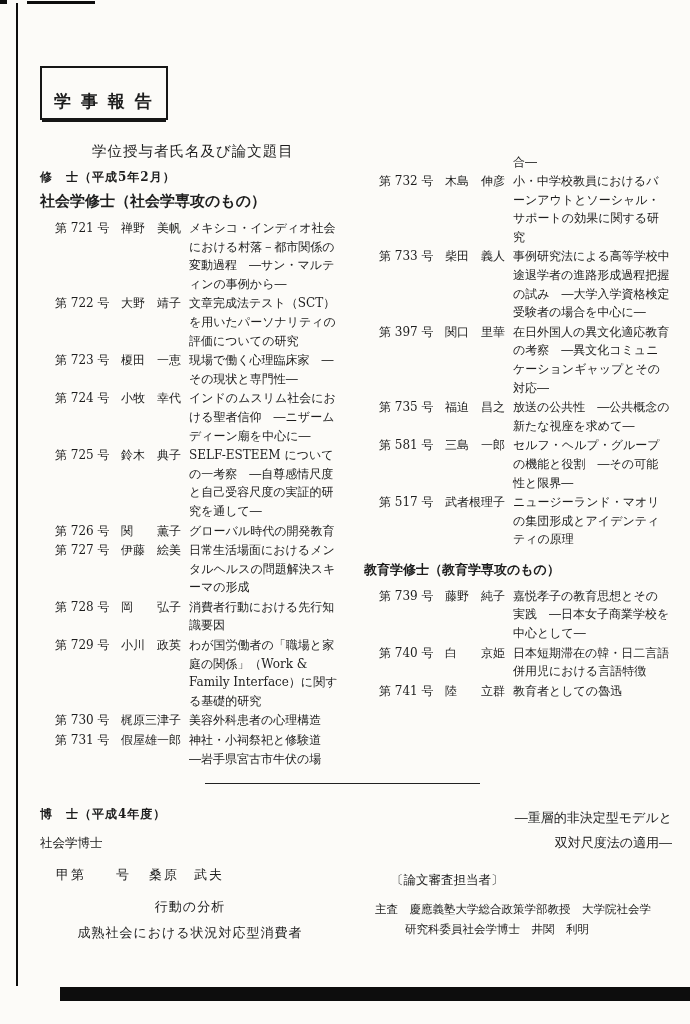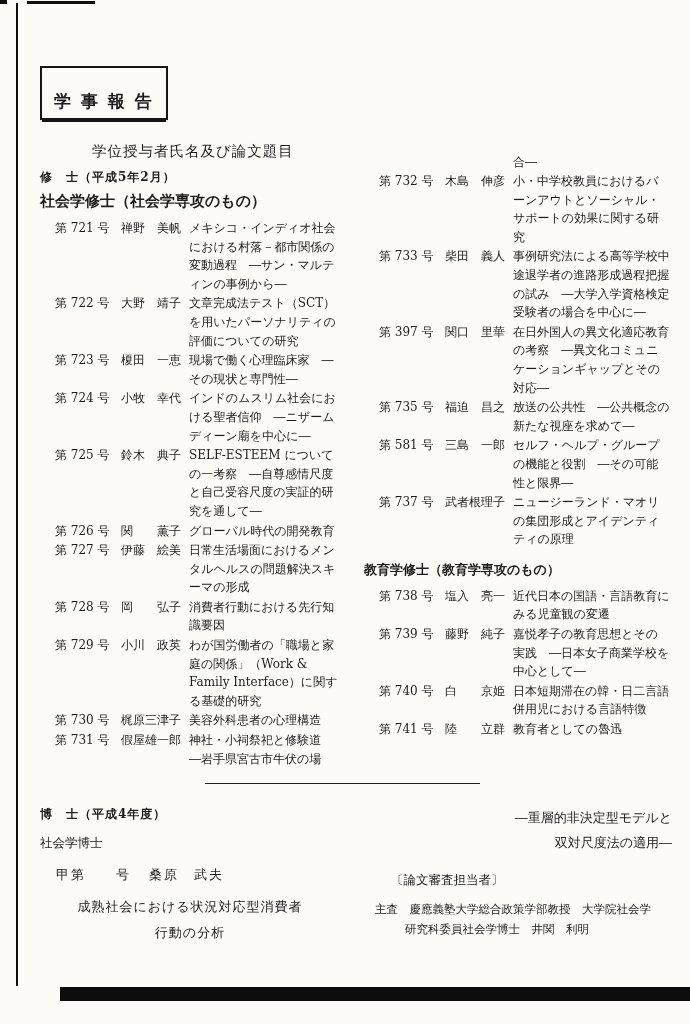--- a/index.html
+++ b/index.html
@@ -166,32 +166,27 @@
               <span class="no">第 735 号</span>
               <span class="name">福迫　昌之</span>
               <span class="title">放送の公共性　―公共概念の新たな視座を求めて―</span>
             </div>
             <div class="entry">
               <span class="no">第 581 号</span>
               <span class="name">三島　一郎</span>
               <span class="title">セルフ・ヘルプ・グループの機能と役割　―その可能性と限界―</span>
             </div>
             <div class="entry">
-              <span class="no">第 737 号</span>
+              <span class="no">第 517 号</span>
               <span class="name">武者根理子</span>
               <span class="title">ニュージーランド・マオリの集団形成とアイデンティティの原理</span>
             </div>
           </div>
         <div class="sub-heading edu">教育学修士（教育学専攻のもの）</div>
         <div class="entries">
-            <div class="entry">
-              <span class="no">第 738 号</span>
-              <span class="name">塩入　亮一</span>
-              <span class="title">近代日本の国語・言語教育にみる児童観の変遷</span>
-            </div>
             <div class="entry">
               <span class="no">第 739 号</span>
               <span class="name">藤野　純子</span>
               <span class="title">嘉悦孝子の教育思想とその実践　―日本女子商業学校を中心として―</span>
             </div>
             <div class="entry">
               <span class="no">第 740 号</span>
               <span class="name">白　　京姫</span>
               <span class="title">日本短期滞在の韓・日二言語併用児における言語特徴</span>
             </div>
@@ -209,22 +204,22 @@
 
     <div class="doctoral">
 
       <div class="doc-left">
         <div class="sec-heading">博　士（平成4年度）</div>
         <div class="doc-degree">社会学博士</div>
         <div class="doc-entry">
           <span class="no-part">甲第　　号</span><span>桑原　武夫</span>
         </div>
         <div class="doc-thesis">
+          <div>行動の分析</div>
           <div>成熟社会における状況対応型消費者</div>
-          <div>行動の分析</div>
         </div>
       </div>
 
       <div class="doc-right">
         <div class="doc-sub">
           <div class="line1">―重層的非決定型モデルと</div>
           <div class="line2">双対尺度法の適用―</div>
         </div>
         <div class="examiners-label">〔論文審査担当者〕</div>
         <div class="examiner">

